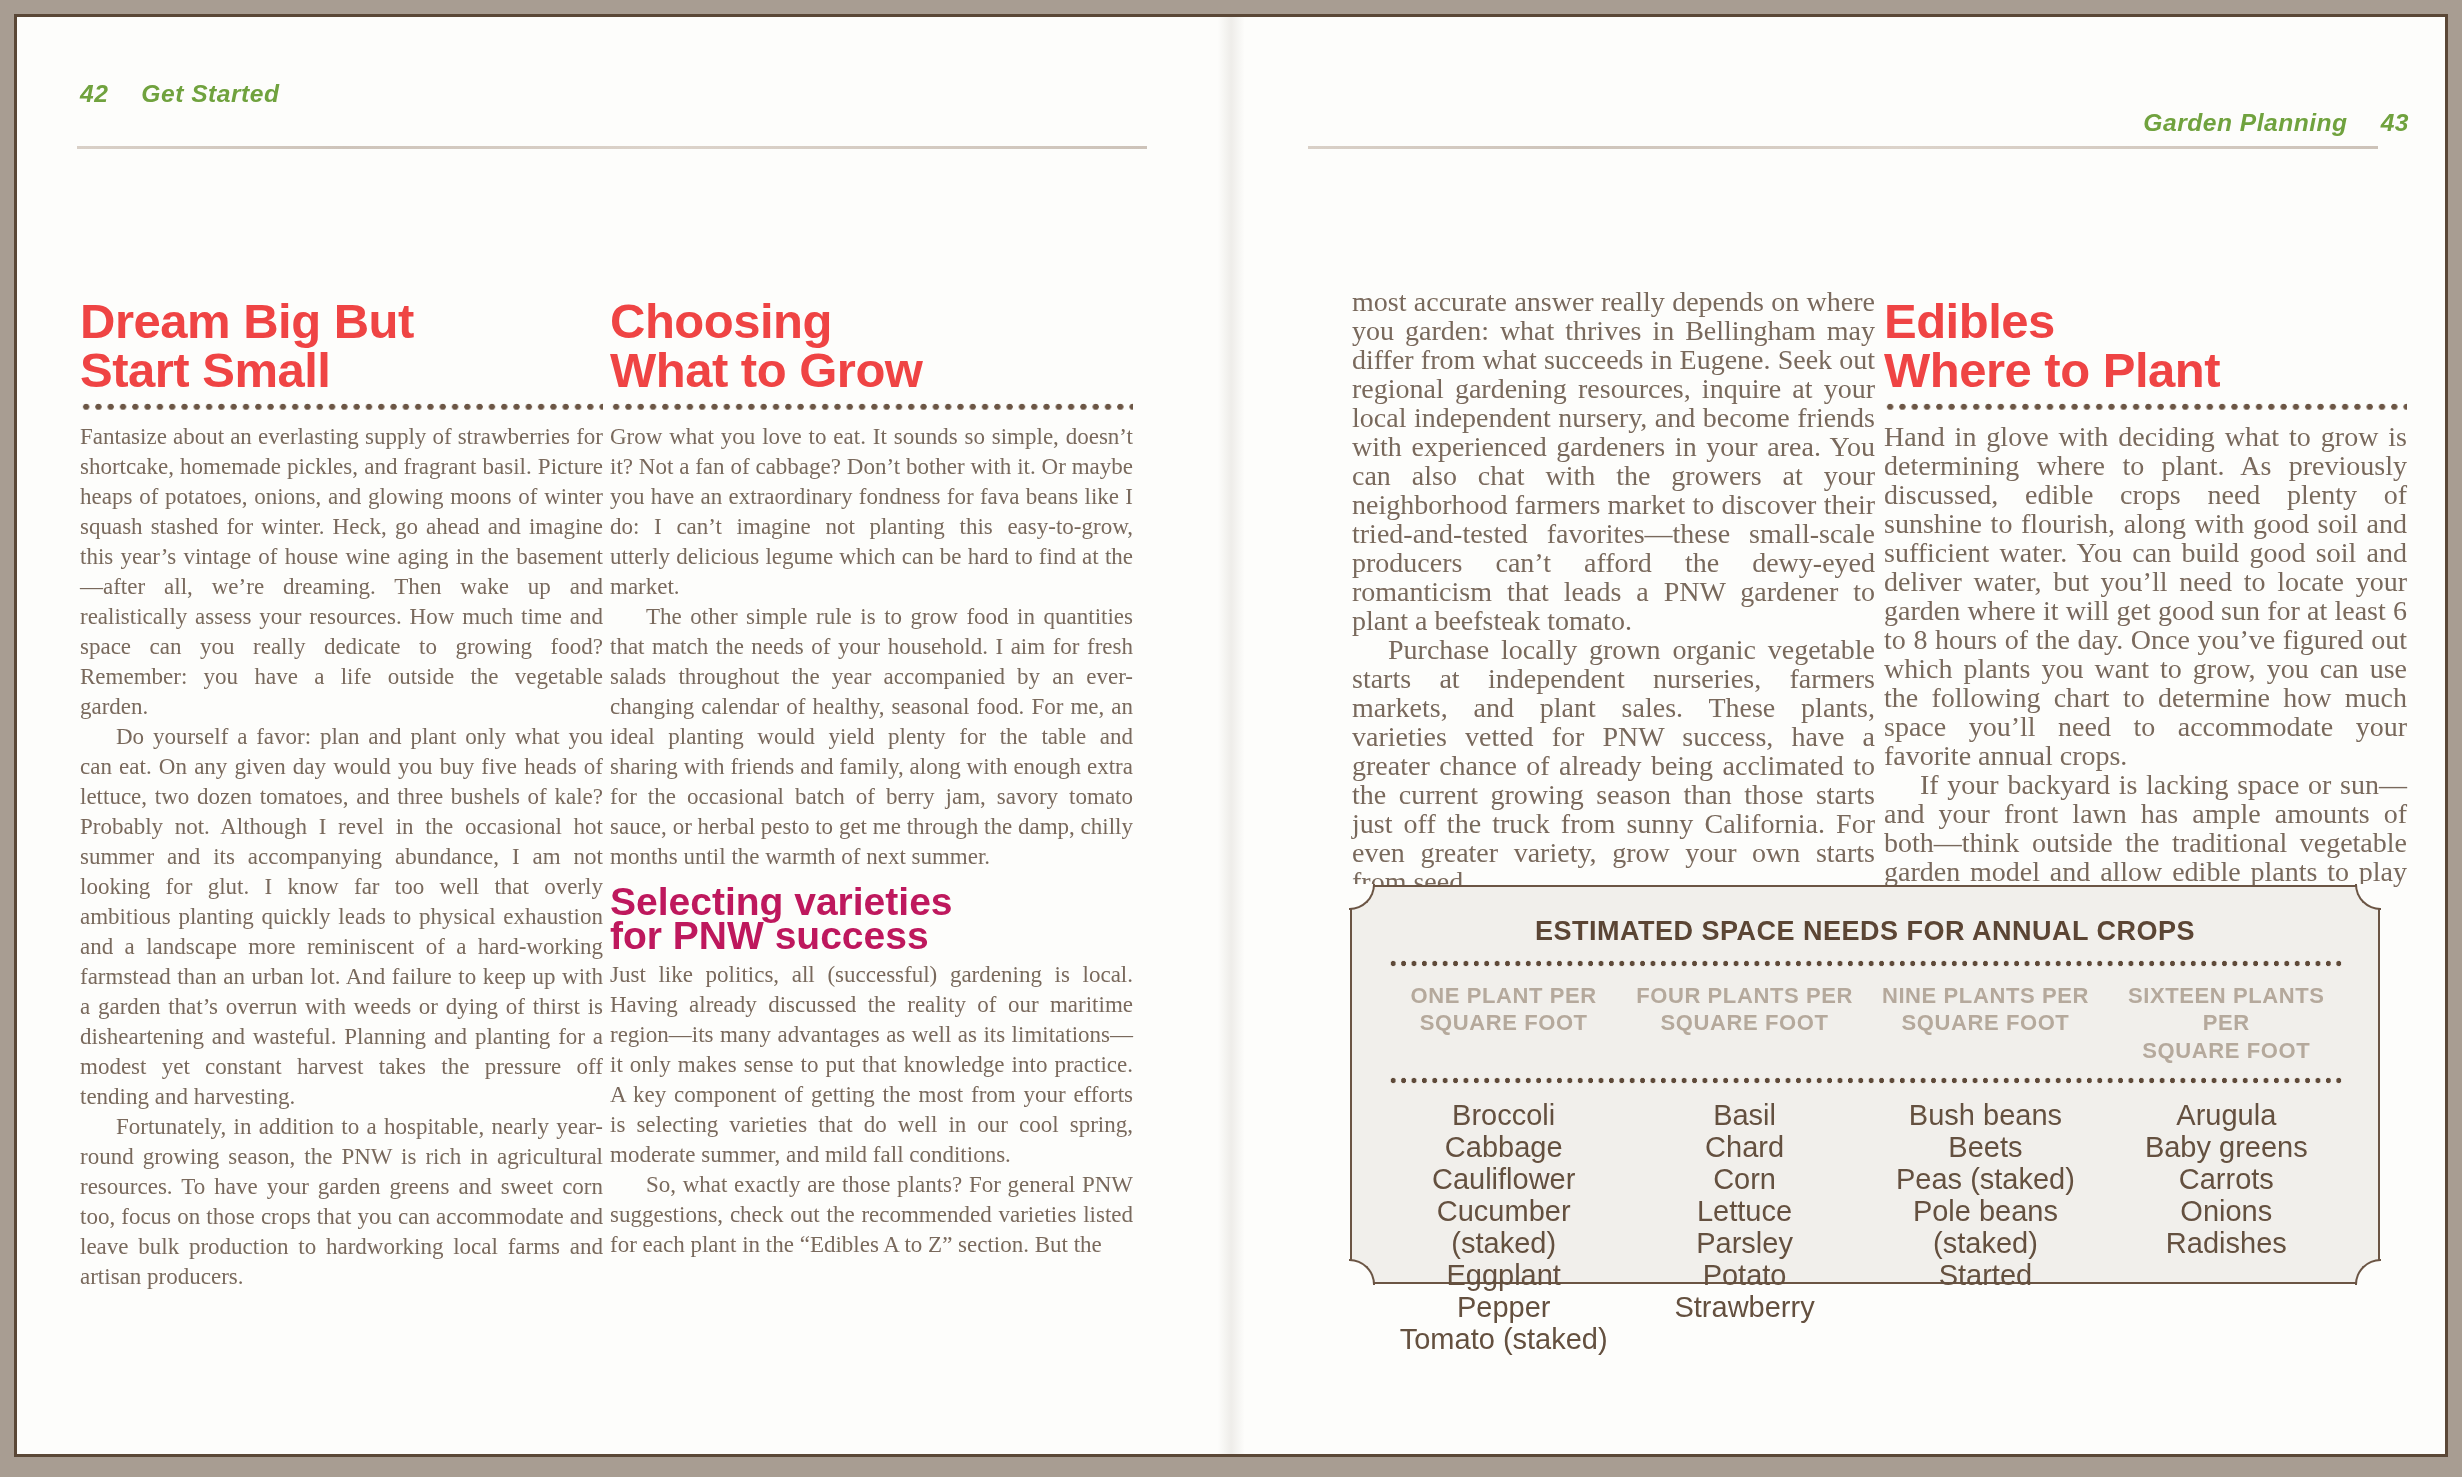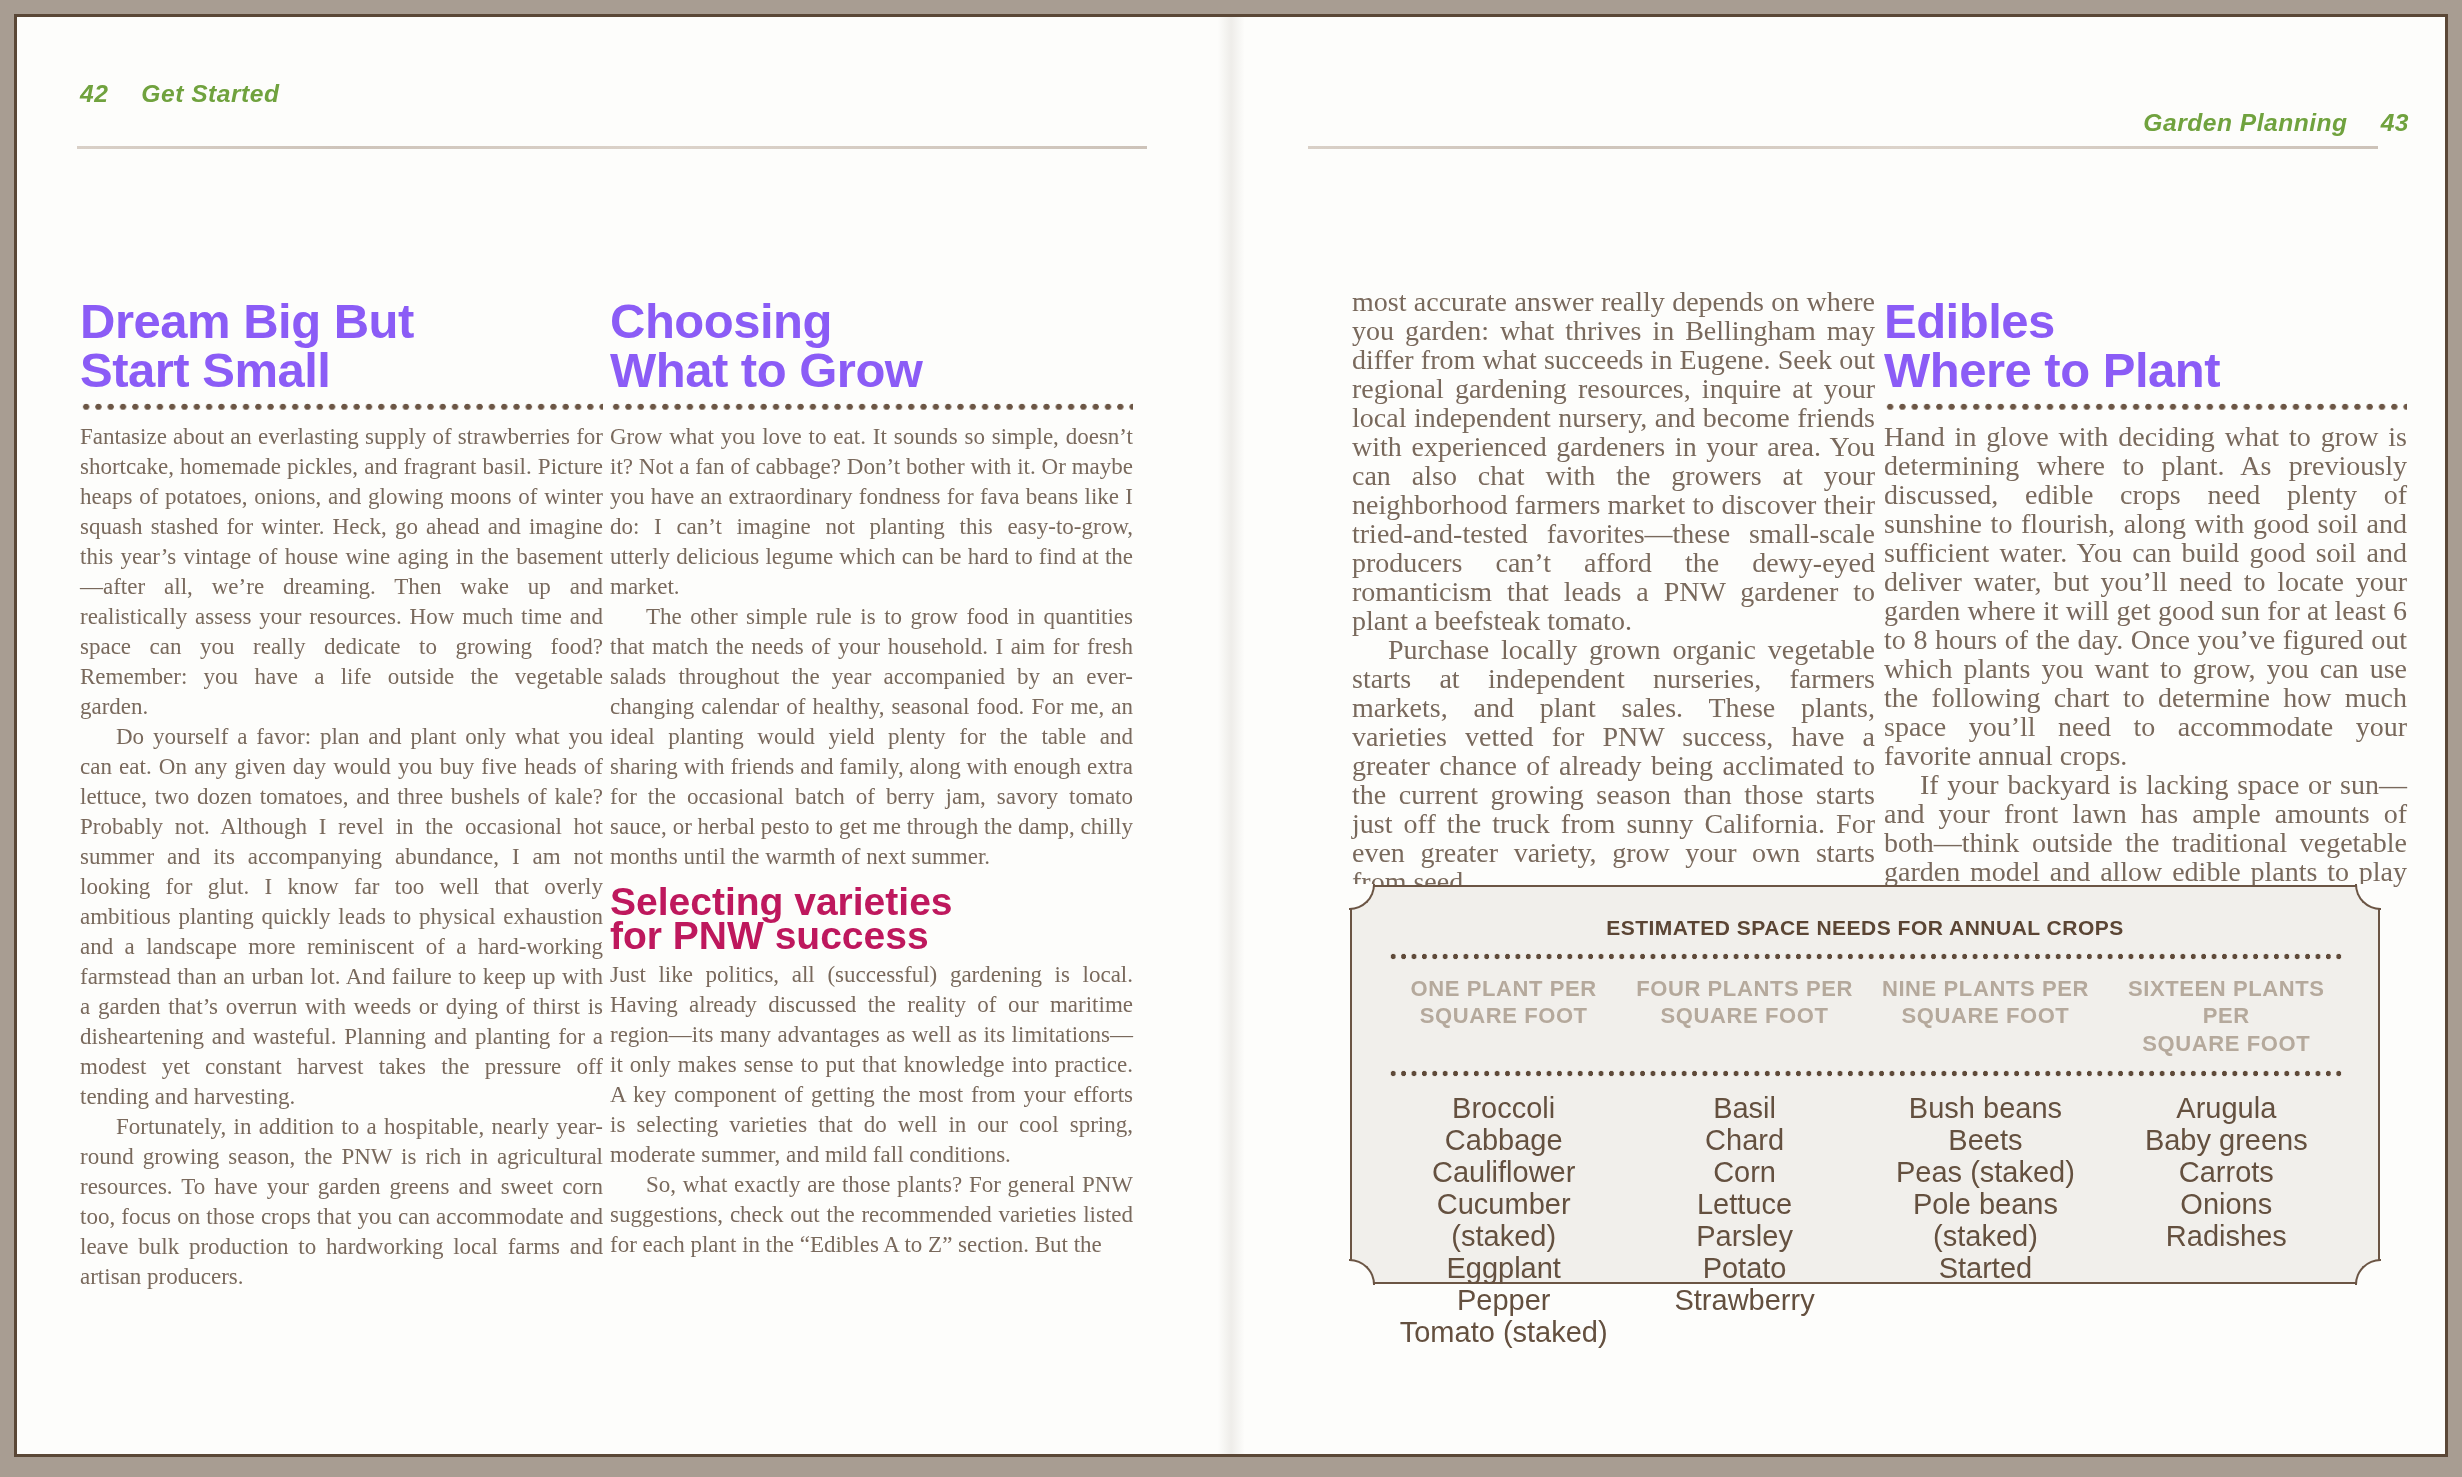--- a/index.html
+++ b/index.html
@@ -36,21 +36,21 @@
 
   .col { position:absolute; width:523px; top:280px; }
   .col-1 { left:63px; }
   .col-2 { left:593px; }
   .col-3 { left:1335px; top:270px; }
   .col-4 { left:1867px; }
 
   .green-heading {
     margin:0 0 7.6px 0;
     font-size:49px; line-height:49px; font-weight:800;
-    letter-spacing:-0.5px; color:#8b5cf6; white-space:pre-line;
+    letter-spacing:-0.5px; color:#ef4444; white-space:pre-line;
   }
   .dotted-rule {
     height:7.6px; margin:0 0 11.4px 0;
     background-image:radial-gradient(circle, #6b5544 2.8px, transparent 3.4px);
     background-size:12.3px 7.6px; background-repeat:repeat-x; background-position:0 50%;
   }
   .bodytext p {
     margin:0;
     font-family:"Liberation Serif", serif;
     font-size:23px; line-height:30px;
@@ -72,21 +72,21 @@
   }
   .notch { position:absolute; width:25.6px; height:25.6px; background:#fdfdfb; box-sizing:border-box; }
   .notch-tl { top:-2.8px; left:-2.8px; border-bottom-right-radius:100%; border-right:2.8px solid #6b5544; border-bottom:2.8px solid #6b5544; }
   .notch-tr { top:-2.8px; right:-2.8px; border-bottom-left-radius:100%; border-left:2.8px solid #6b5544; border-bottom:2.8px solid #6b5544; }
   .notch-bl { bottom:-2.8px; left:-2.8px; border-top-right-radius:100%; border-right:2.8px solid #6b5544; border-top:2.8px solid #6b5544; }
   .notch-br { bottom:-2.8px; right:-2.8px; border-top-left-radius:100%; border-left:2.8px solid #6b5544; border-top:2.8px solid #6b5544; }
 
   .tbl-inner { padding:23px 36px 0 36px; }
   .tbl-title {
     margin:5.7px 0 13.3px 0; text-align:center;
-    font-size:21px; font-weight:800; letter-spacing:0.5px;
+    font-size:27px; font-weight:800; letter-spacing:0.5px;
     color:#5b4534;
   }
   .tbl-dots {
     height:6.6px; margin:0 0 15px 0;
     background-image:radial-gradient(circle, #5f4a39 2.3px, transparent 2.8px);
     background-size:10.4px 6.6px; background-repeat:repeat-x; background-position:0 50%;
   }
   .tbl-dots-2 { margin:13.3px 0 15px 0; }
   .tbl-grid { display:grid; grid-template-columns:repeat(4, 1fr); column-gap:9.5px;text-align:center; }
   .tbl-col-header {

